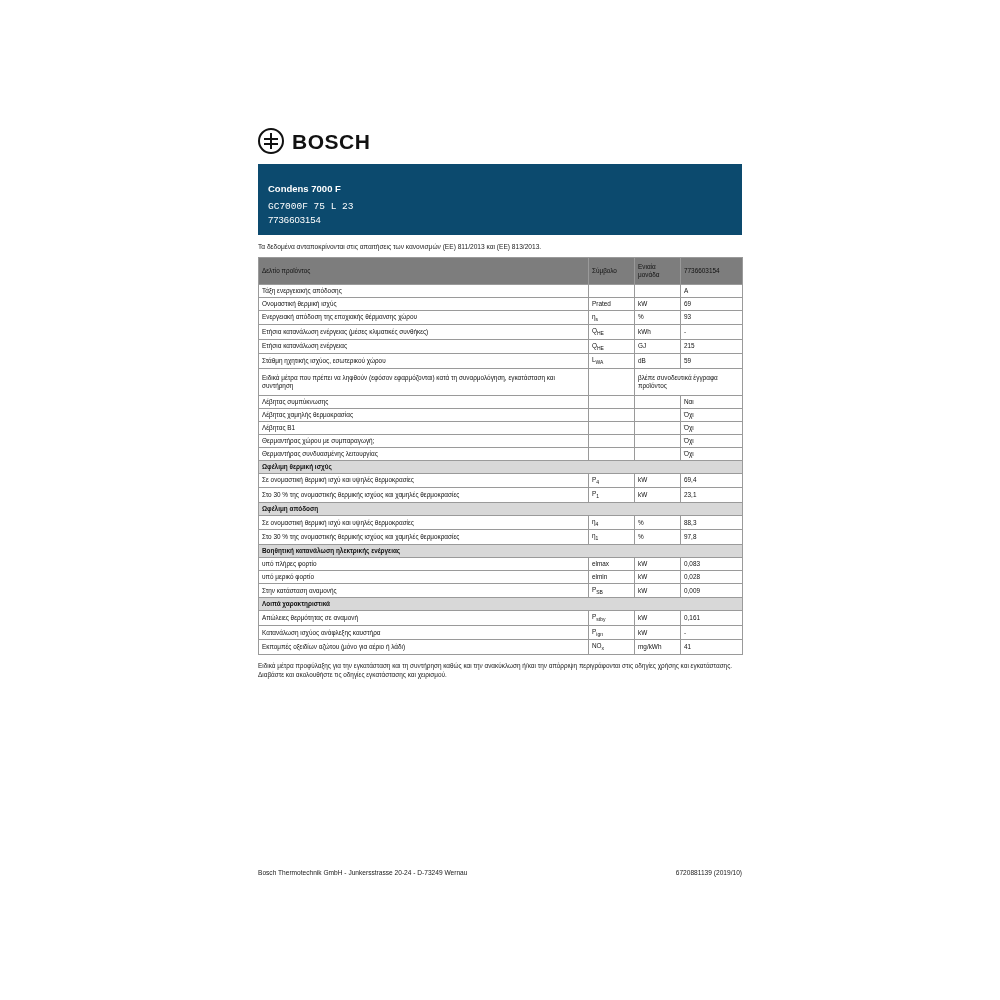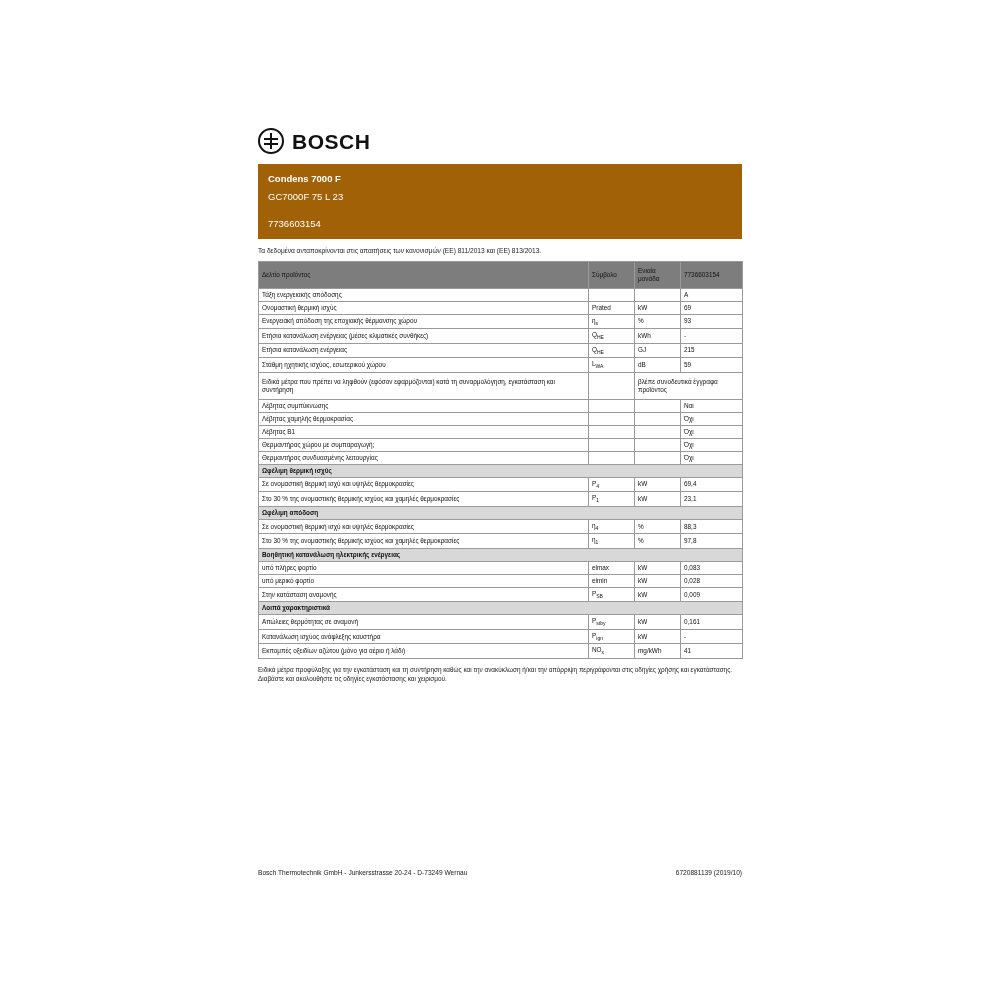--- a/index.html
+++ b/index.html
@@ -61,33 +61,34 @@
   }
   .logo-text {
     font-size: 21px;
     font-weight: bold;
     letter-spacing: 0.5px;
     color: #111;
   }
 
   
   .header-block {
-    background: #a16207;
+    background: #0c4a6e;
     color: #ffffff;
-    padding: 9px 10px 10px 10px;
+    padding: 19px 10px 10px 10px;
     box-sizing: border-box;
   }
   .header-block .h-title {
     font-size: 9.5px;
     font-weight: bold;
     margin-bottom: 7px;
   }
   .header-block .h-model {
     font-size: 9.5px;
-    margin-bottom: 16px;
+    margin-bottom: 2px;
+    font-family: Liberation Mono, monospace;
   }
   .header-block .h-code {
     font-size: 9.5px;
   }
 
   .intro {
     font-size: 6.6px;
     color: #1a1a1a;
     margin: 8px 0 5px 0;
     line-height: 1.3;

